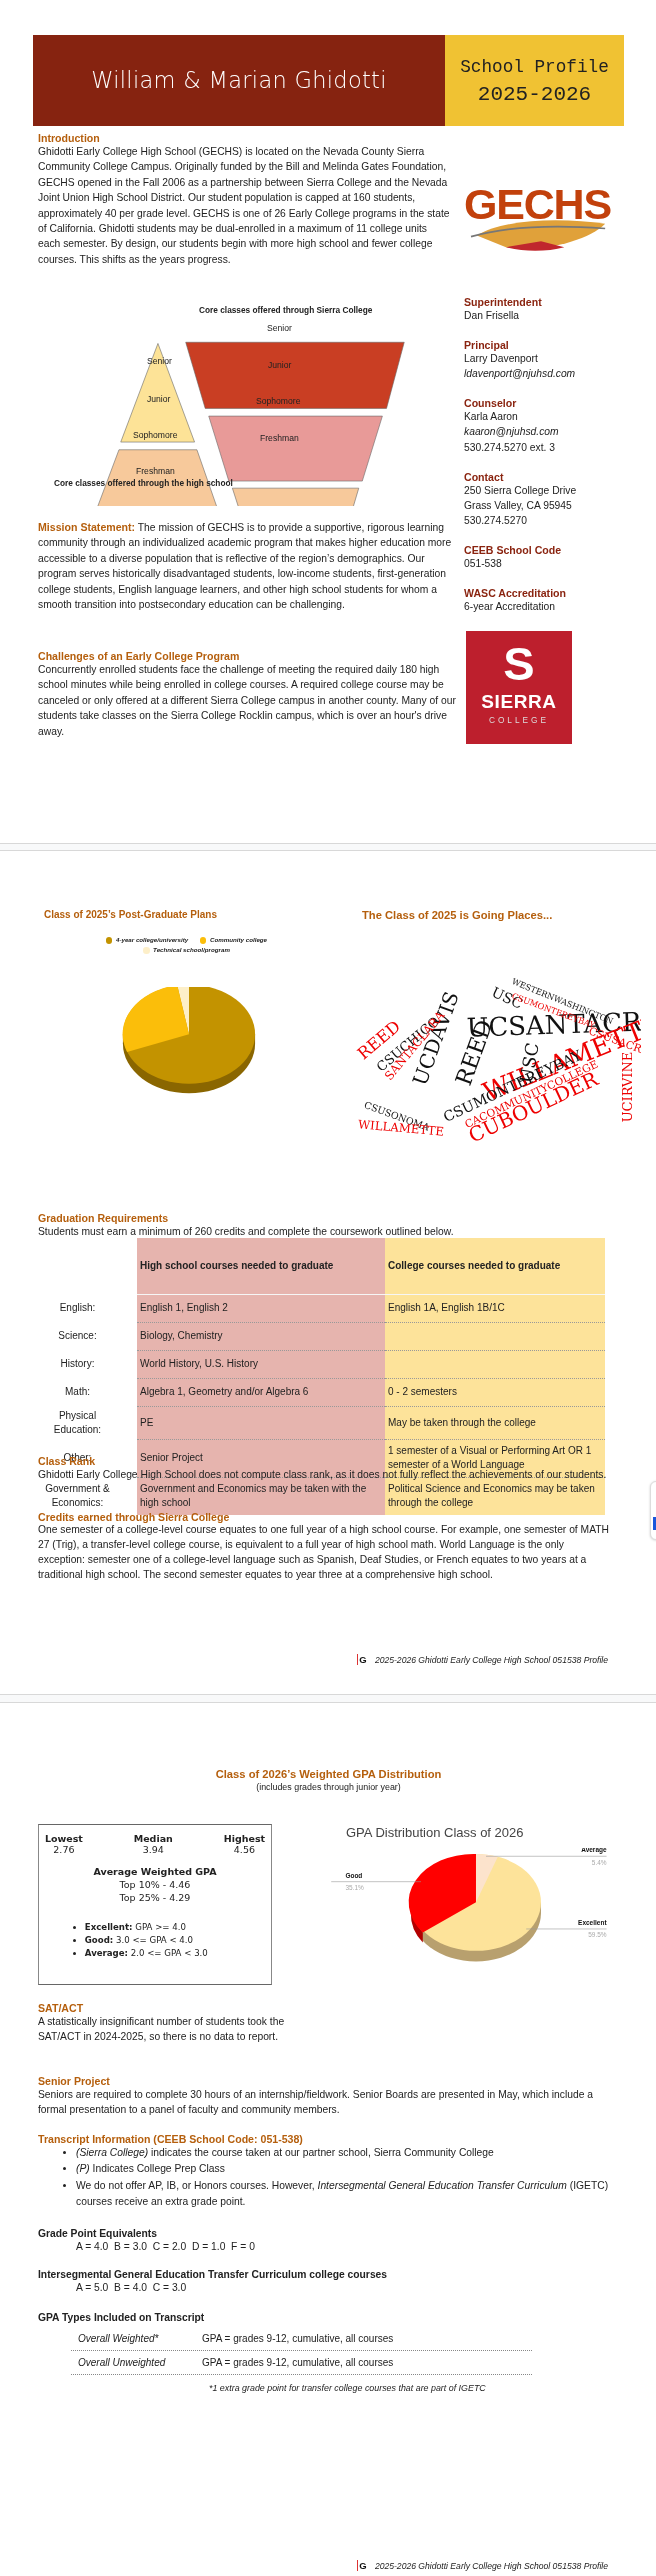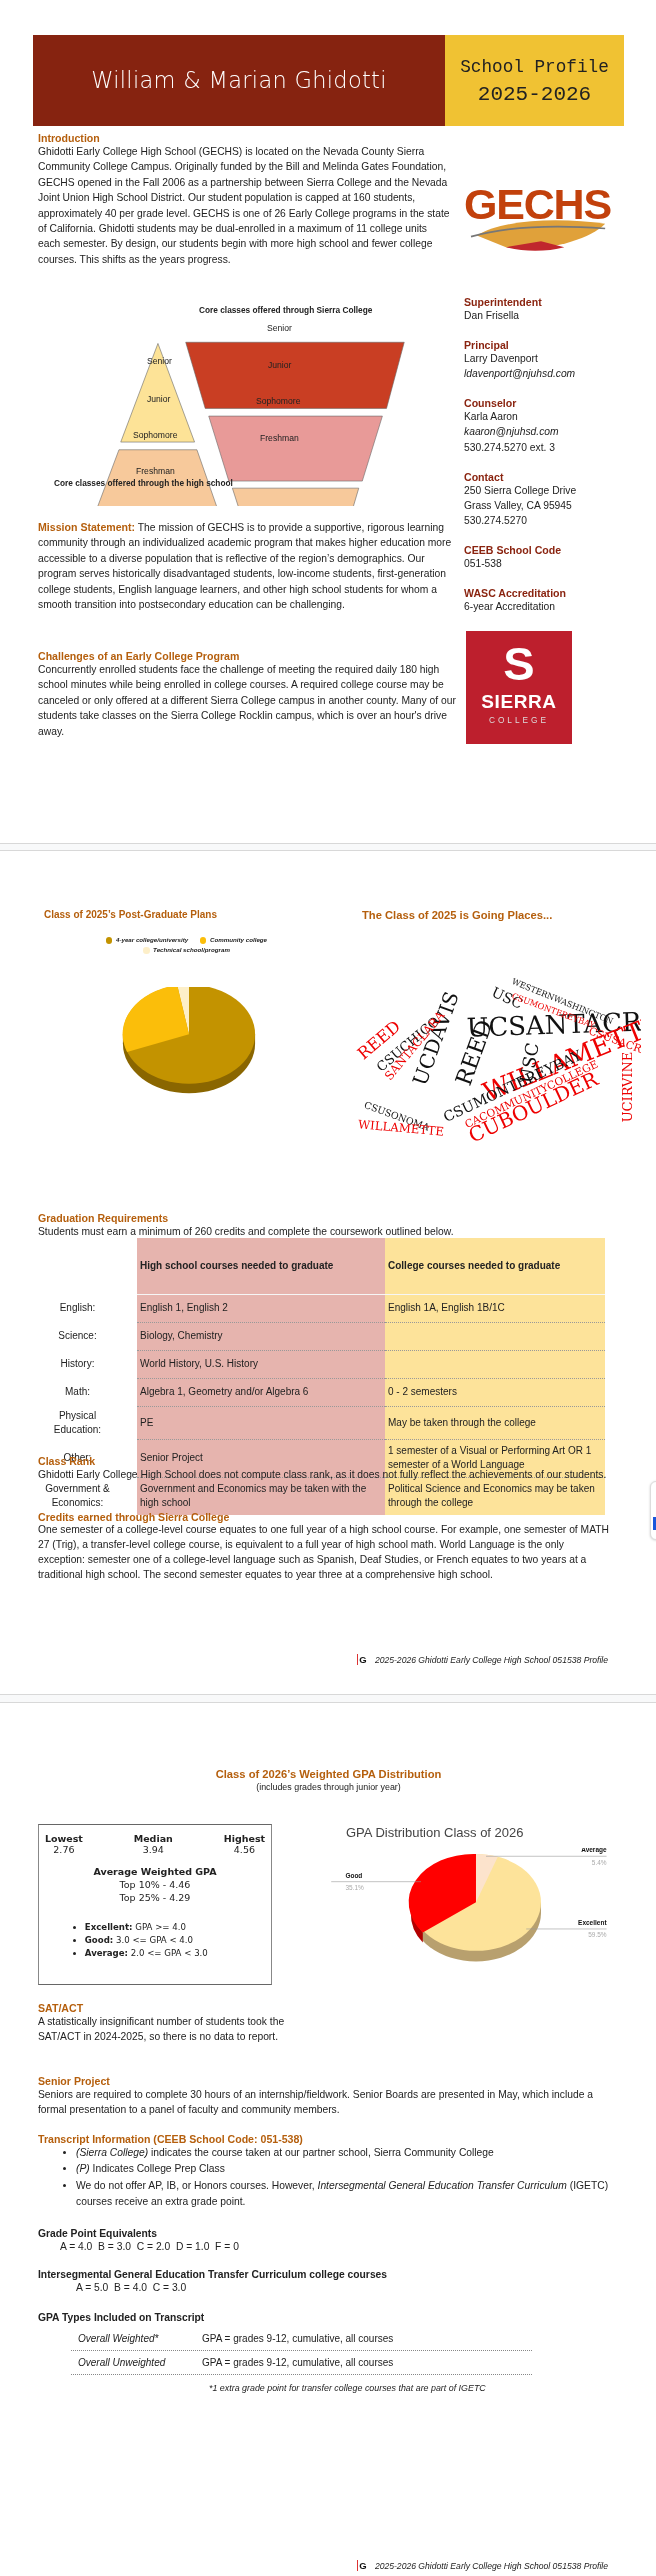--- a/index.html
+++ b/index.html
@@ -340,21 +340,21 @@
     <div class="h-orange">Transcript Information (CEEB School Code: 051-538)</div>
     <ul style="margin-left:38px;line-height:16.6px">
       <li><i>(Sierra College)</i><span> indicates the course taken at our partner school, Sierra Community College</span></li>
       <li><i>(P)</i><span> Indicates College Prep Class</span></li>
       <li><span>We do not offer AP, IB, or Honors courses. However, </span><i>Intersegmental General Education Transfer Curriculum</i><span> (IGETC) courses receive an extra grade point.</span></li>
     </ul>
   </div>
 
   <div class="abs" style="left:38px;top:525px;">
     <div style="font-weight:bold;font-size:10.3px">Grade Point Equivalents</div>
-    <div style="margin-left:22px;margin-top:2.4px;white-space:pre">A = 4.0  B = 3.0  C = 2.0  D = 1.0  F = 0</div>
+    <div style="margin-left:38px;margin-top:2.4px;white-space:pre">A = 4.0  B = 3.0  C = 2.0  D = 1.0  F = 0</div>
   </div>
 
   <div class="abs" style="left:38px;top:566px;">
     <div style="font-weight:bold;font-size:10.3px">Intersegmental General Education Transfer Curriculum college courses</div>
     <div style="margin-left:38px;margin-top:2.4px;white-space:pre">A = 5.0  B = 4.0  C = 3.0</div>
   </div>
 
   <div class="abs" style="left:38px;top:609px;font-weight:bold;font-size:10.3px">GPA Types Included on Transcript</div>
   <div class="abs gpa-types" style="top:625px">
     <div class="r">

